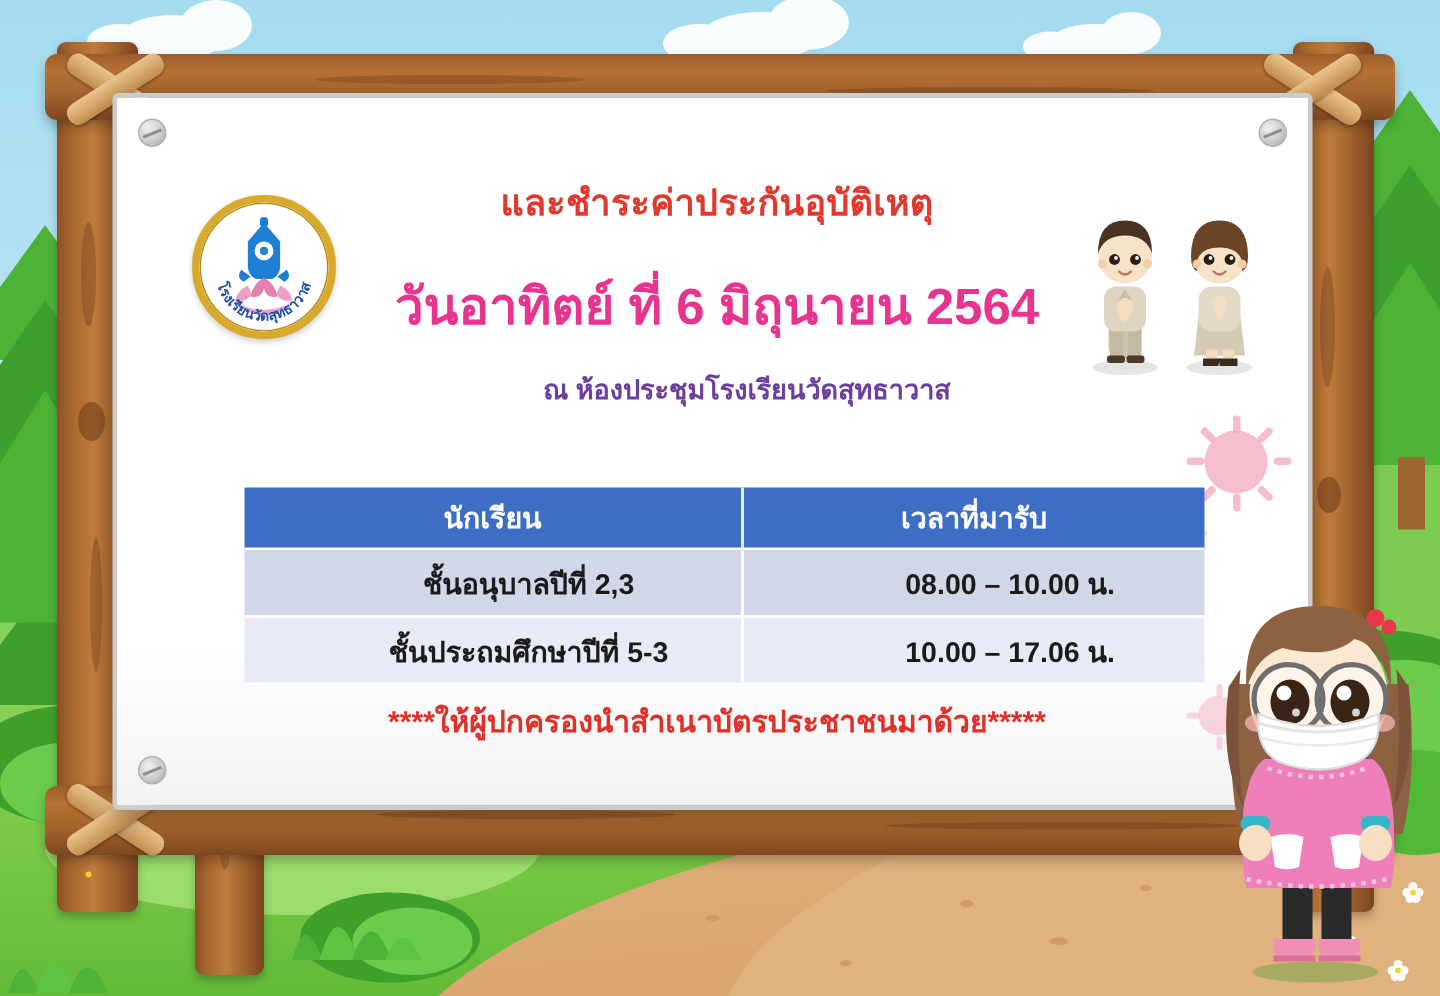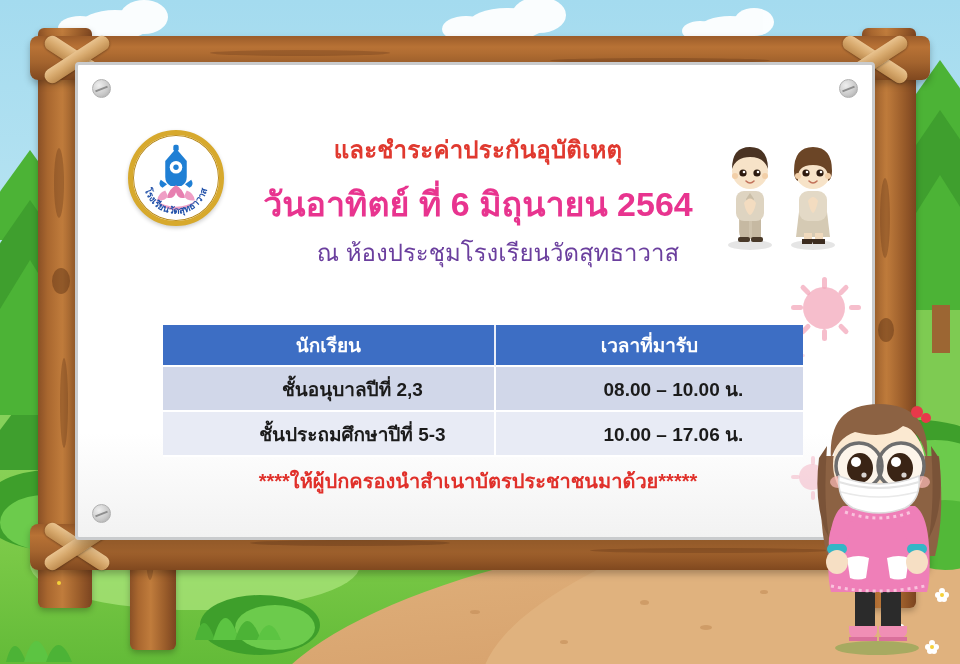--- a/index.html
+++ b/index.html
@@ -173,35 +173,35 @@
   .title-1, .title-2 {
     text-align: center;
     font-size: 24px;
     font-weight: 700;
     color: #e0392f;
     letter-spacing: .2px;
     line-height: 1.25;
     text-shadow: 0 1px 0 rgba(255,255,255,.5);
   }
   .title-1 { position: absolute; left: 40px; top: 24px; width: 720px; }
-  .title-2 { position: absolute; left: 40px; top: 70px; width: 720px; }
+  .title-2 { position: absolute; left: 40px; top: 56px; width: 720px; }
 
   .date-line {
     position: absolute; left: 40px; top: 112px; width: 720px;
     text-align: center;
     font-size: 34px;
     font-weight: 700;
     color: #e8348f;
     text-shadow: 1px 1px 0 rgba(255,255,255,.6);
   }
   .venue-line {
-    position: absolute; left: 40px; top: 168px; width: 760px;
+    position: absolute; left: 40px; top: 180px; width: 760px;
     text-align: center;
-    font-size: 24px;
-    font-weight: 400;
+    font-size: 18px;
+    font-weight: 700;
     color: #6b3f9e;
   }
 
   
   .logo {
     position: absolute; left: 50px; top: 65px;
     width: 96px; height: 96px; border-radius: 50%;
     background: #ffffff;
     border: 5px solid #d7a92d;
     box-shadow: 0 0 0 1px #b88a1e inset, 0 2px 4px rgba(0,0,0,.2);

